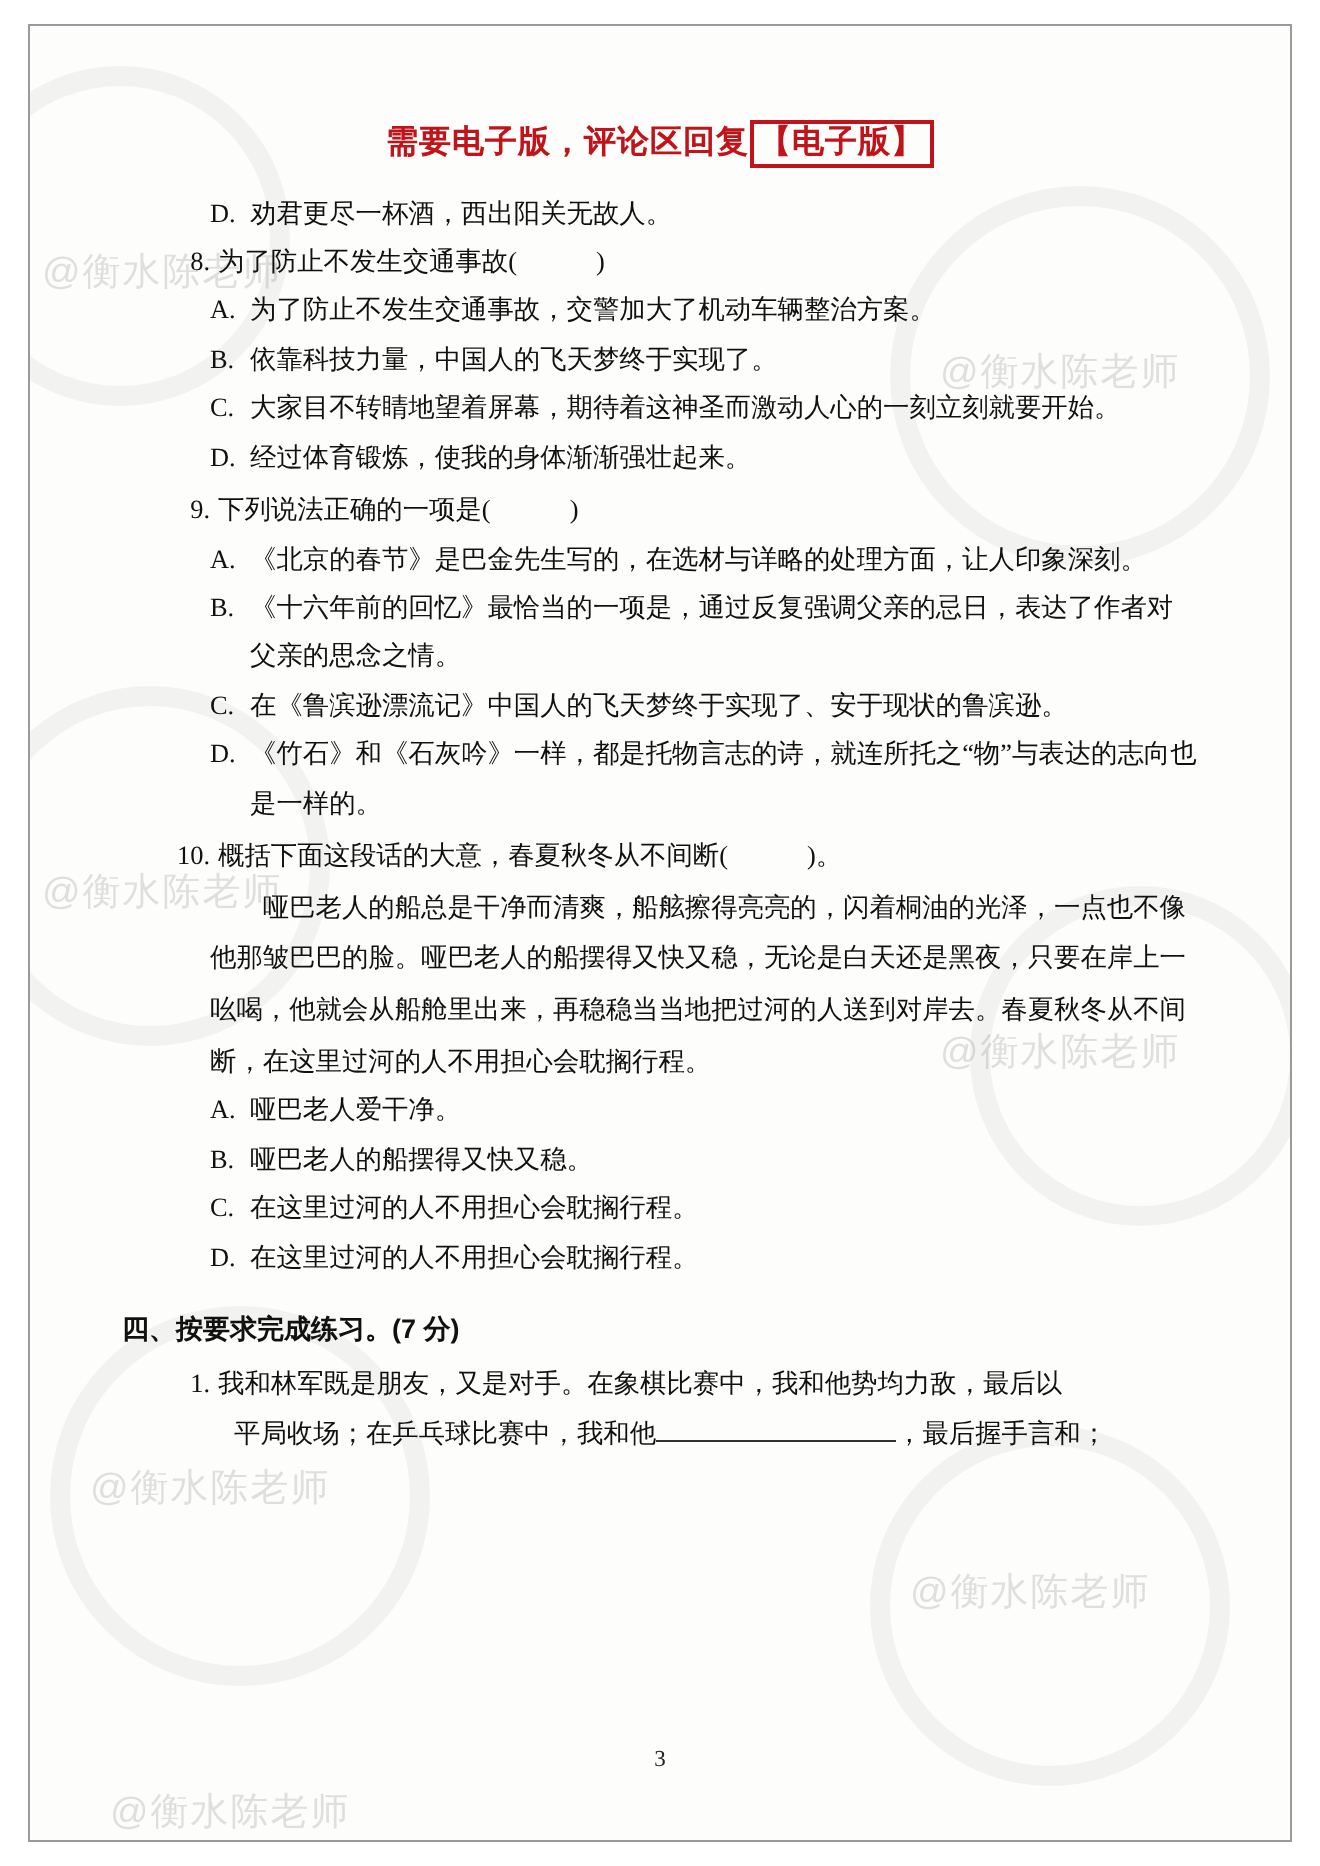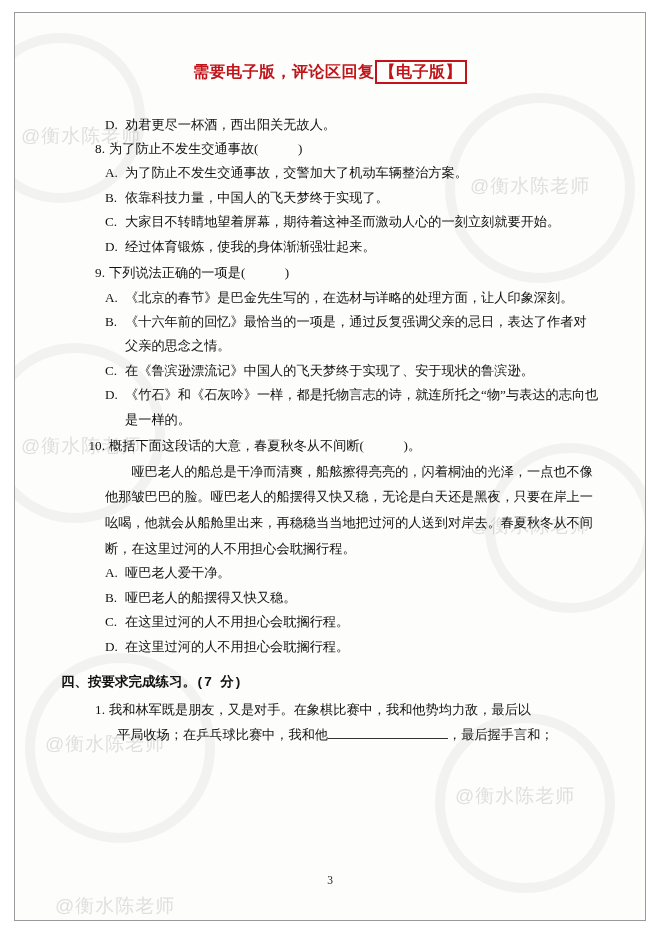--- a/index.html
+++ b/index.html
@@ -65,21 +65,21 @@
     font-size: 13.2px;
     line-height: 1.85;
   }
 
   .banner {
     text-align: center;
     font-family: "Liberation Sans", sans-serif;
     font-weight: bold;
     font-size: 16px;
     color: #c0141a;
-    margin: 14px 0 26px 0;
+    margin: 14px 0 8px 0;
     letter-spacing: 0.5px;
   }
   .banner .boxed {
     border: 2px solid #c0141a;
     padding: 0 3px;
     display: inline-block;
     line-height: 1.25;
   }
 
   .q-block { margin-bottom: 2px; }
@@ -109,21 +109,21 @@
   .qline .qtxt { flex: 1 1 auto; }
 
   .passage {
     margin-left: 44px;
     margin-right: 4px;
     text-indent: 2em;
     line-height: 1.95;
   }
 
   .section-head {
-    font-family: Liberation Mono, monospace;
+    font-family: Liberation Sans, sans-serif;
     font-weight: bold;
     font-size: 13.5px;
     margin: 12px 0 2px 0;
   }
 
   .fill-line {
     display: inline-block;
     border-bottom: 1px solid #333;
     width: 120px;
     height: 12px;

